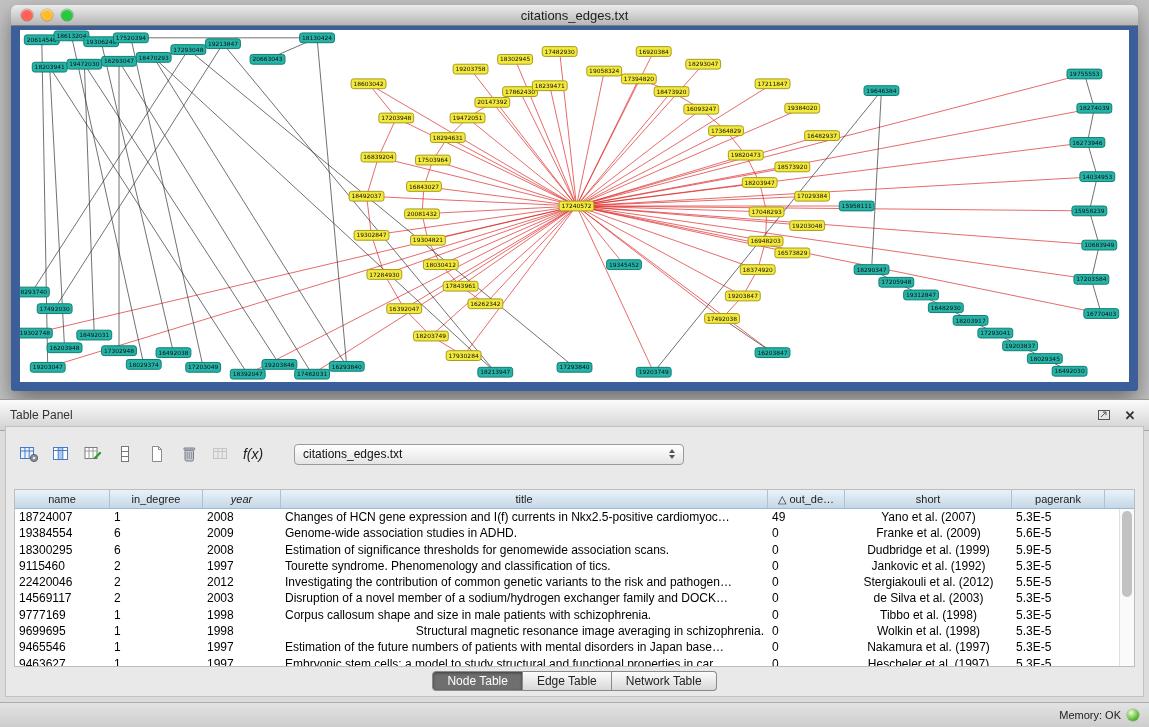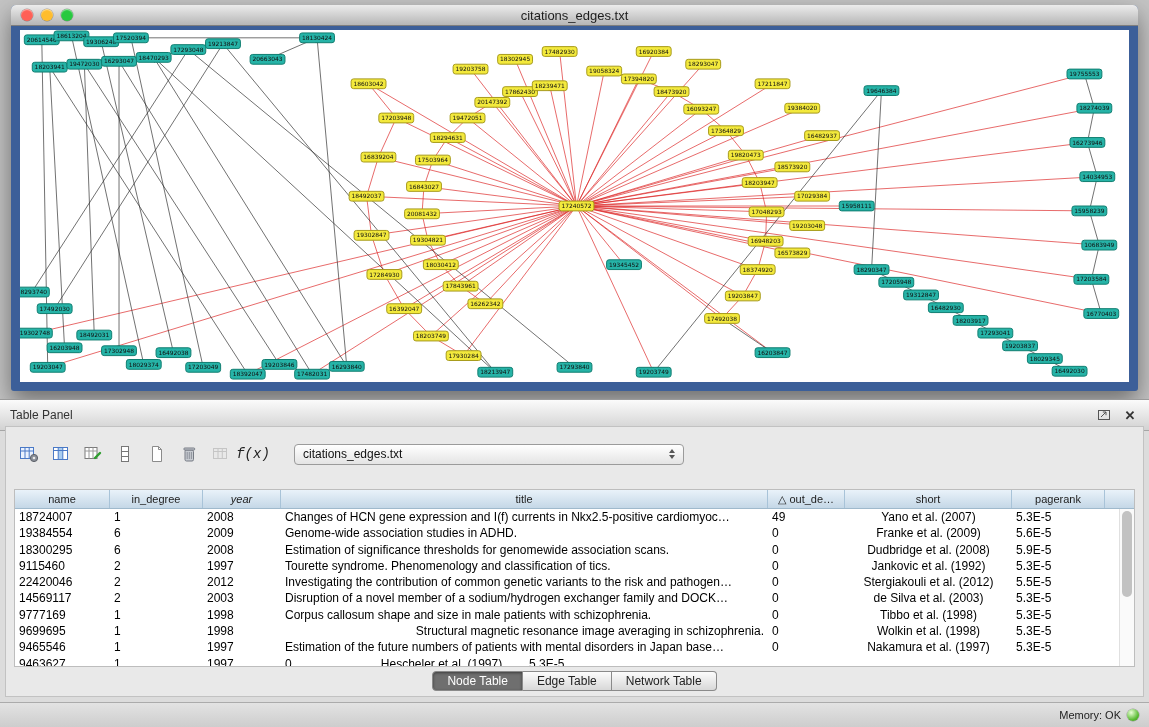--- a/index.html
+++ b/index.html
@@ -42,21 +42,21 @@
   .panel-title{font-size:12px;color:#333;flex:1;}
   .panel-btn{width:18px;height:16px;display:flex;align-items:center;justify-content:center;margin-left:8px;}
   .panel-close{font-size:13px;font-weight:bold;color:#333;}
   .panel-body{position:absolute;left:5px;right:5px;top:26px;bottom:5px;
     background:#e9e9e9;border:1px solid #c2c2c2;}
 
   .toolbar{position:absolute;left:10px;top:14px;height:26px;display:flex;align-items:center;gap:6px;}
   .tool-btn{width:26px;height:24px;display:flex;align-items:center;justify-content:center;
     border:none;background:transparent;padding:0;border-radius:3px;}
   .tool-btn.disabled{opacity:.45;}
-  .fx{font-family:Liberation Mono, monospace;font-style:italic;font-size:14px;color:#222;text-align:right;}
+  .fx{font-family:Liberation Sans, sans-serif;font-style:italic;font-size:14px;color:#222;text-align:right;}
   .net-select{margin-left:22px;width:390px;height:21px;border:1px solid #9b9b9b;border-radius:4px;
     background:linear-gradient(#ffffff,#e4e4e4);display:flex;align-items:center;padding:0 8px;font-size:12px;color:#111;}
   .net-select .arrows{margin-left:auto;display:flex;flex-direction:column;gap:2px;}
   .arrow-up{width:0;height:0;border-left:3.5px solid transparent;border-right:3.5px solid transparent;border-bottom:4px solid #555;}
   .arrow-down{width:0;height:0;border-left:3.5px solid transparent;border-right:3.5px solid transparent;border-top:4px solid #555;}
 
   .table-area{position:absolute;left:8px;right:8px;top:62px;bottom:29px;background:#fff;border:1px solid #bdbdbd;overflow:hidden;}
   .thead{display:flex;height:19px;
     background:linear-gradient(rgba(255,255,255,.55),rgba(0,0,0,.05)),var(--accent-header-blue);
     border-bottom:1px solid #9fb9cc;align-items:flex-end;}
@@ -727,21 +727,21 @@
             <div class="td td-out_degree" style="width: 77px;">0</div>
             <div class="td td-short" style="width: 167px;">Franke et al. (2009)</div>
             <div class="td td-pagerank" style="width: 93px;">5.6E-5</div>
           </div>
           <div class="tr">
             <div class="td td-name" style="width: 95px;">18300295</div>
             <div class="td td-in_degree" style="width: 93px;">6</div>
             <div class="td td-year" style="width: 78px;">2008</div>
             <div class="td td-title" style="width: 487px;">Estimation of significance thresholds for genomewide association scans.</div>
             <div class="td td-out_degree" style="width: 77px;">0</div>
-            <div class="td td-short" style="width: 167px;">Dudbridge et al. (2008)</div>
+            <div class="td td-short" style="width: 167px;">Dudbridge et al. (1999)</div>
             <div class="td td-pagerank" style="width: 93px;">5.9E-5</div>
           </div>
           <div class="tr">
             <div class="td td-name" style="width: 95px;">9115460</div>
             <div class="td td-in_degree" style="width: 93px;">2</div>
             <div class="td td-year" style="width: 78px;">1997</div>
             <div class="td td-title" style="width: 487px;">Tourette syndrome. Phenomenology and classification of tics.</div>
             <div class="td td-out_degree" style="width: 77px;">0</div>
             <div class="td td-short" style="width: 167px;">Jankovic et al. (1992)</div>
             <div class="td td-pagerank" style="width: 93px;">5.3E-5</div>
@@ -788,20 +788,21 @@
             <div class="td td-year" style="width: 78px;">1997</div>
             <div class="td td-title" style="width: 487px;">Estimation of the future numbers of patients with mental disorders in Japan base…</div>
             <div class="td td-out_degree" style="width: 77px;">0</div>
             <div class="td td-short" style="width: 167px;">Nakamura et al. (1997)</div>
             <div class="td td-pagerank" style="width: 93px;">5.3E-5</div>
           </div>
           <div class="tr">
             <div class="td td-name" style="width: 95px;">9463627</div>
             <div class="td td-in_degree" style="width: 93px;">1</div>
             <div class="td td-year" style="width: 78px;">1997</div>
+            <div class="td td-title" style="width: 487px;">Embryonic stem cells: a model to study structural and functional properties in car…</div>
             <div class="td td-out_degree" style="width: 77px;">0</div>
             <div class="td td-short" style="width: 167px;">Hescheler et al. (1997)</div>
             <div class="td td-pagerank" style="width: 93px;">5.3E-5</div>
           </div>
         </div>
       <div class="vscroll">
         <div class="vthumb"></div>
       </div>
     </div>
 

